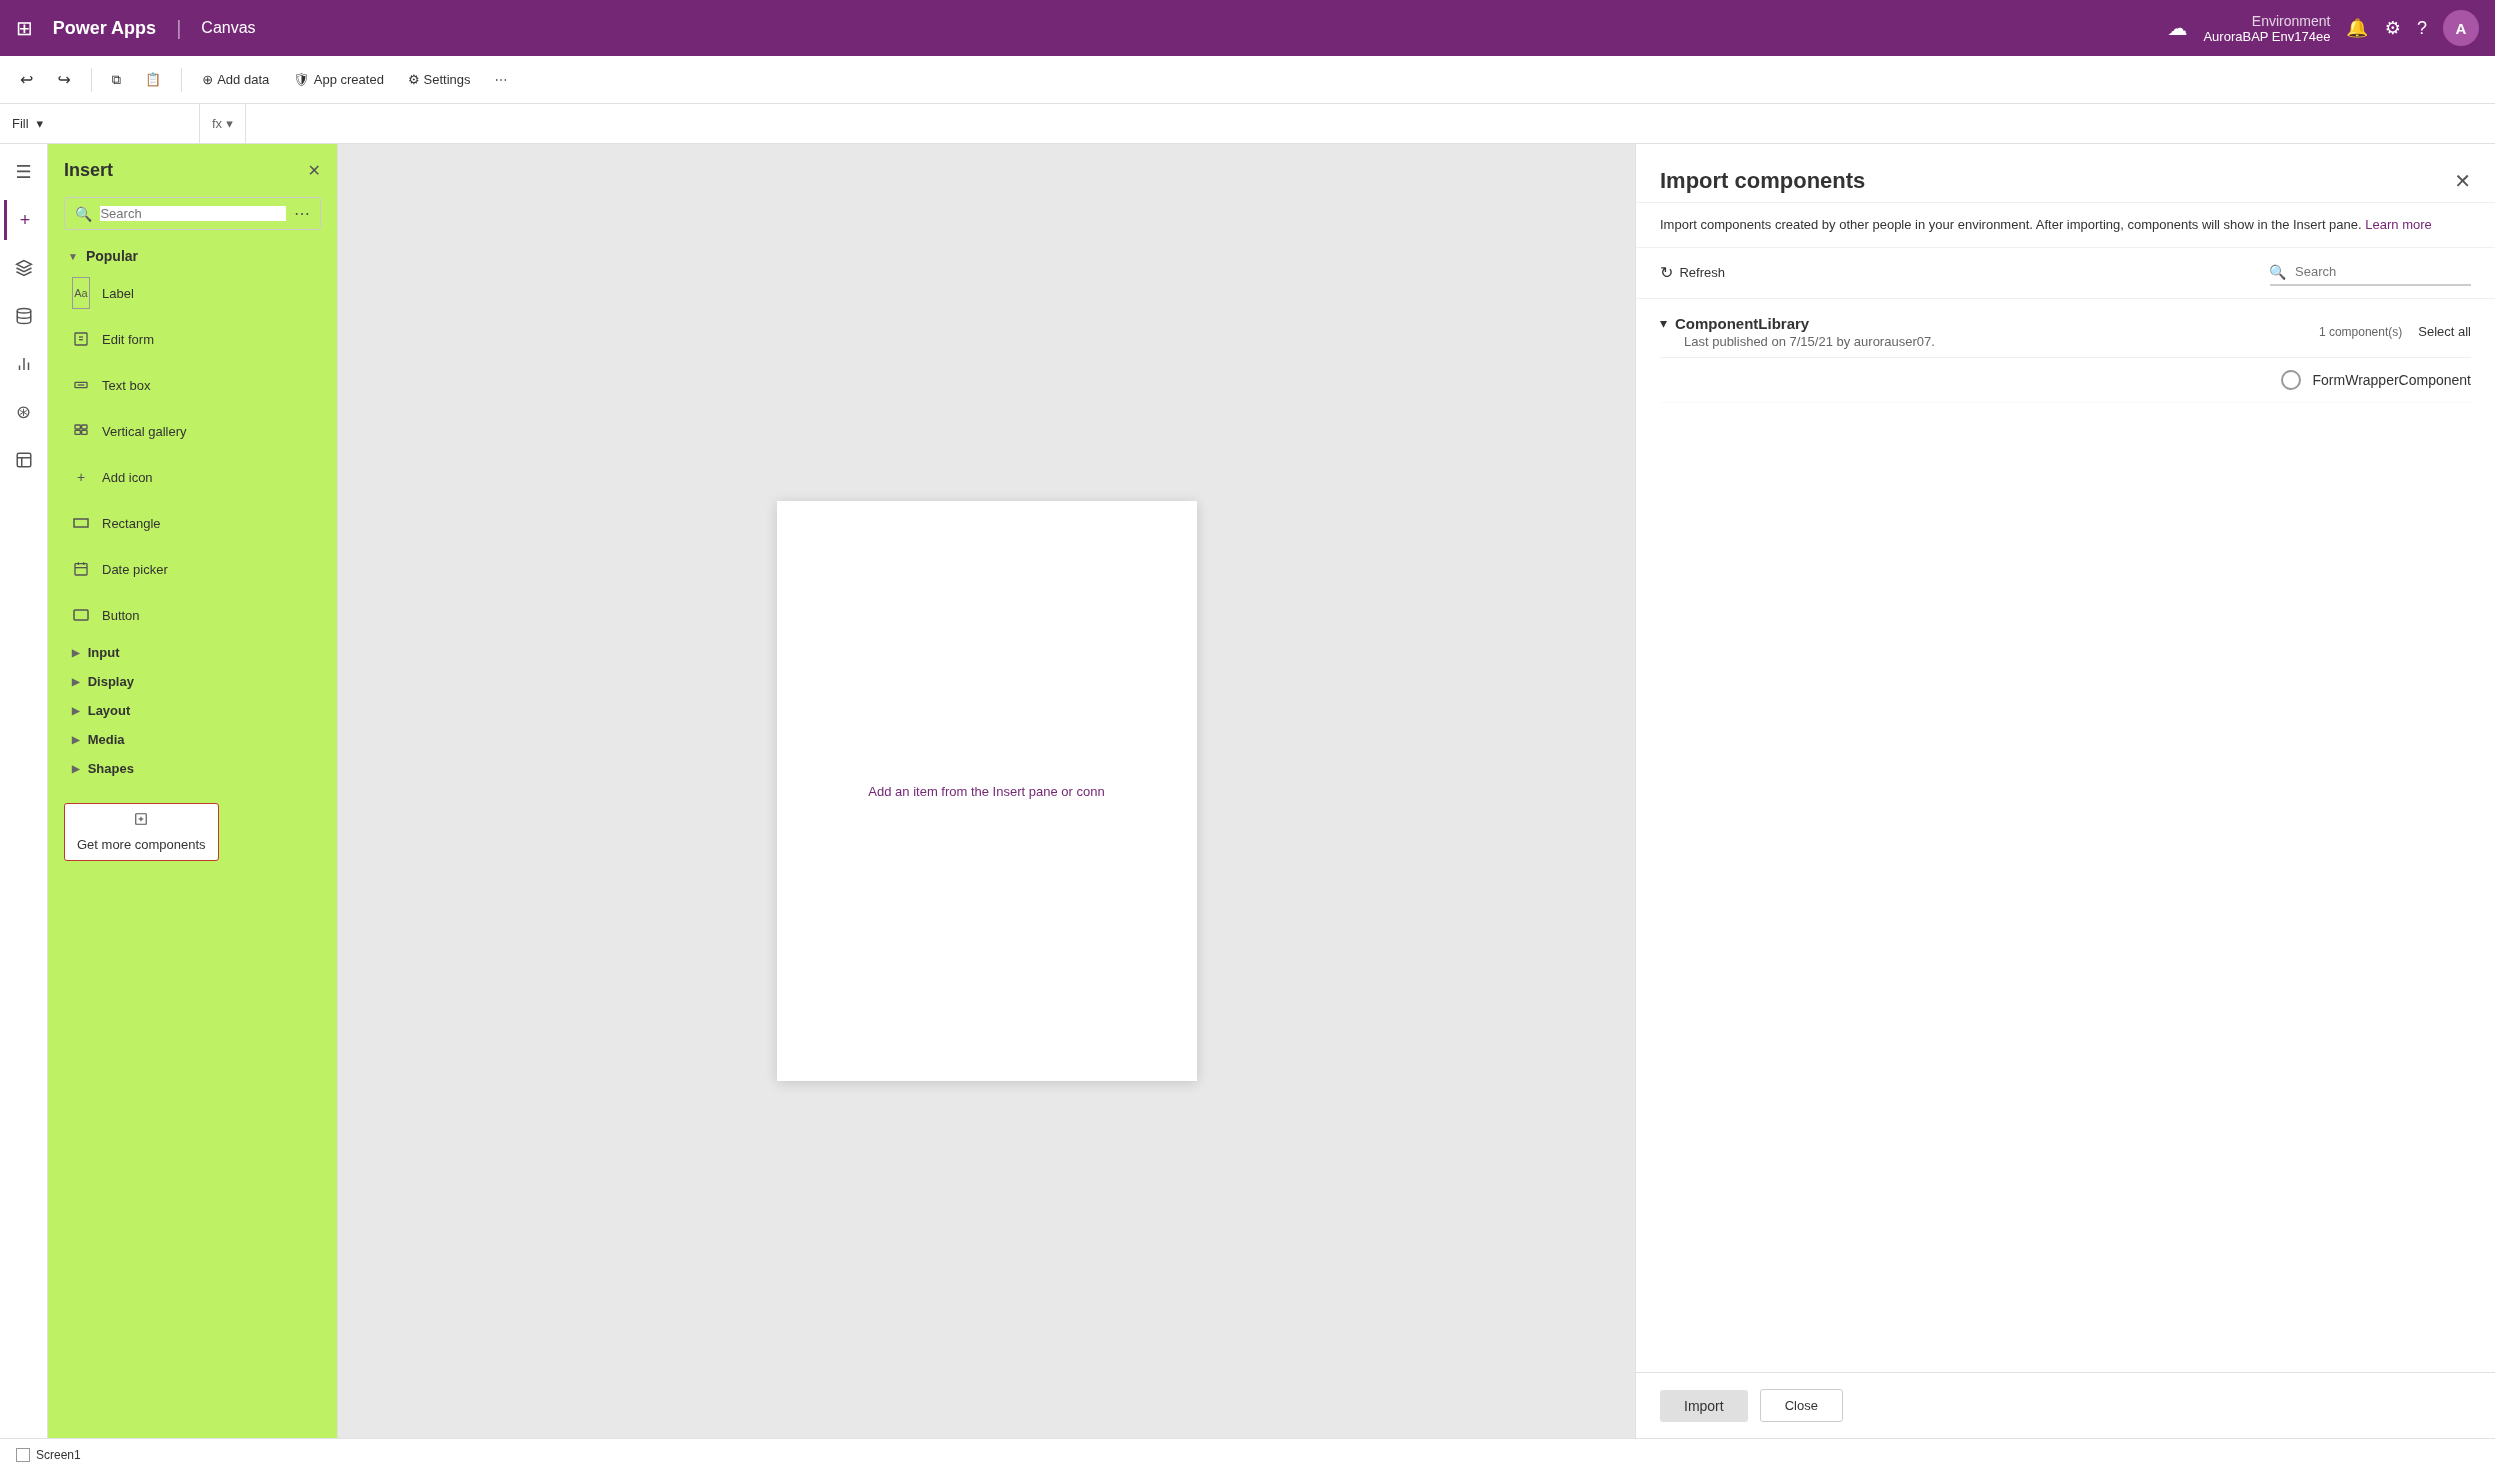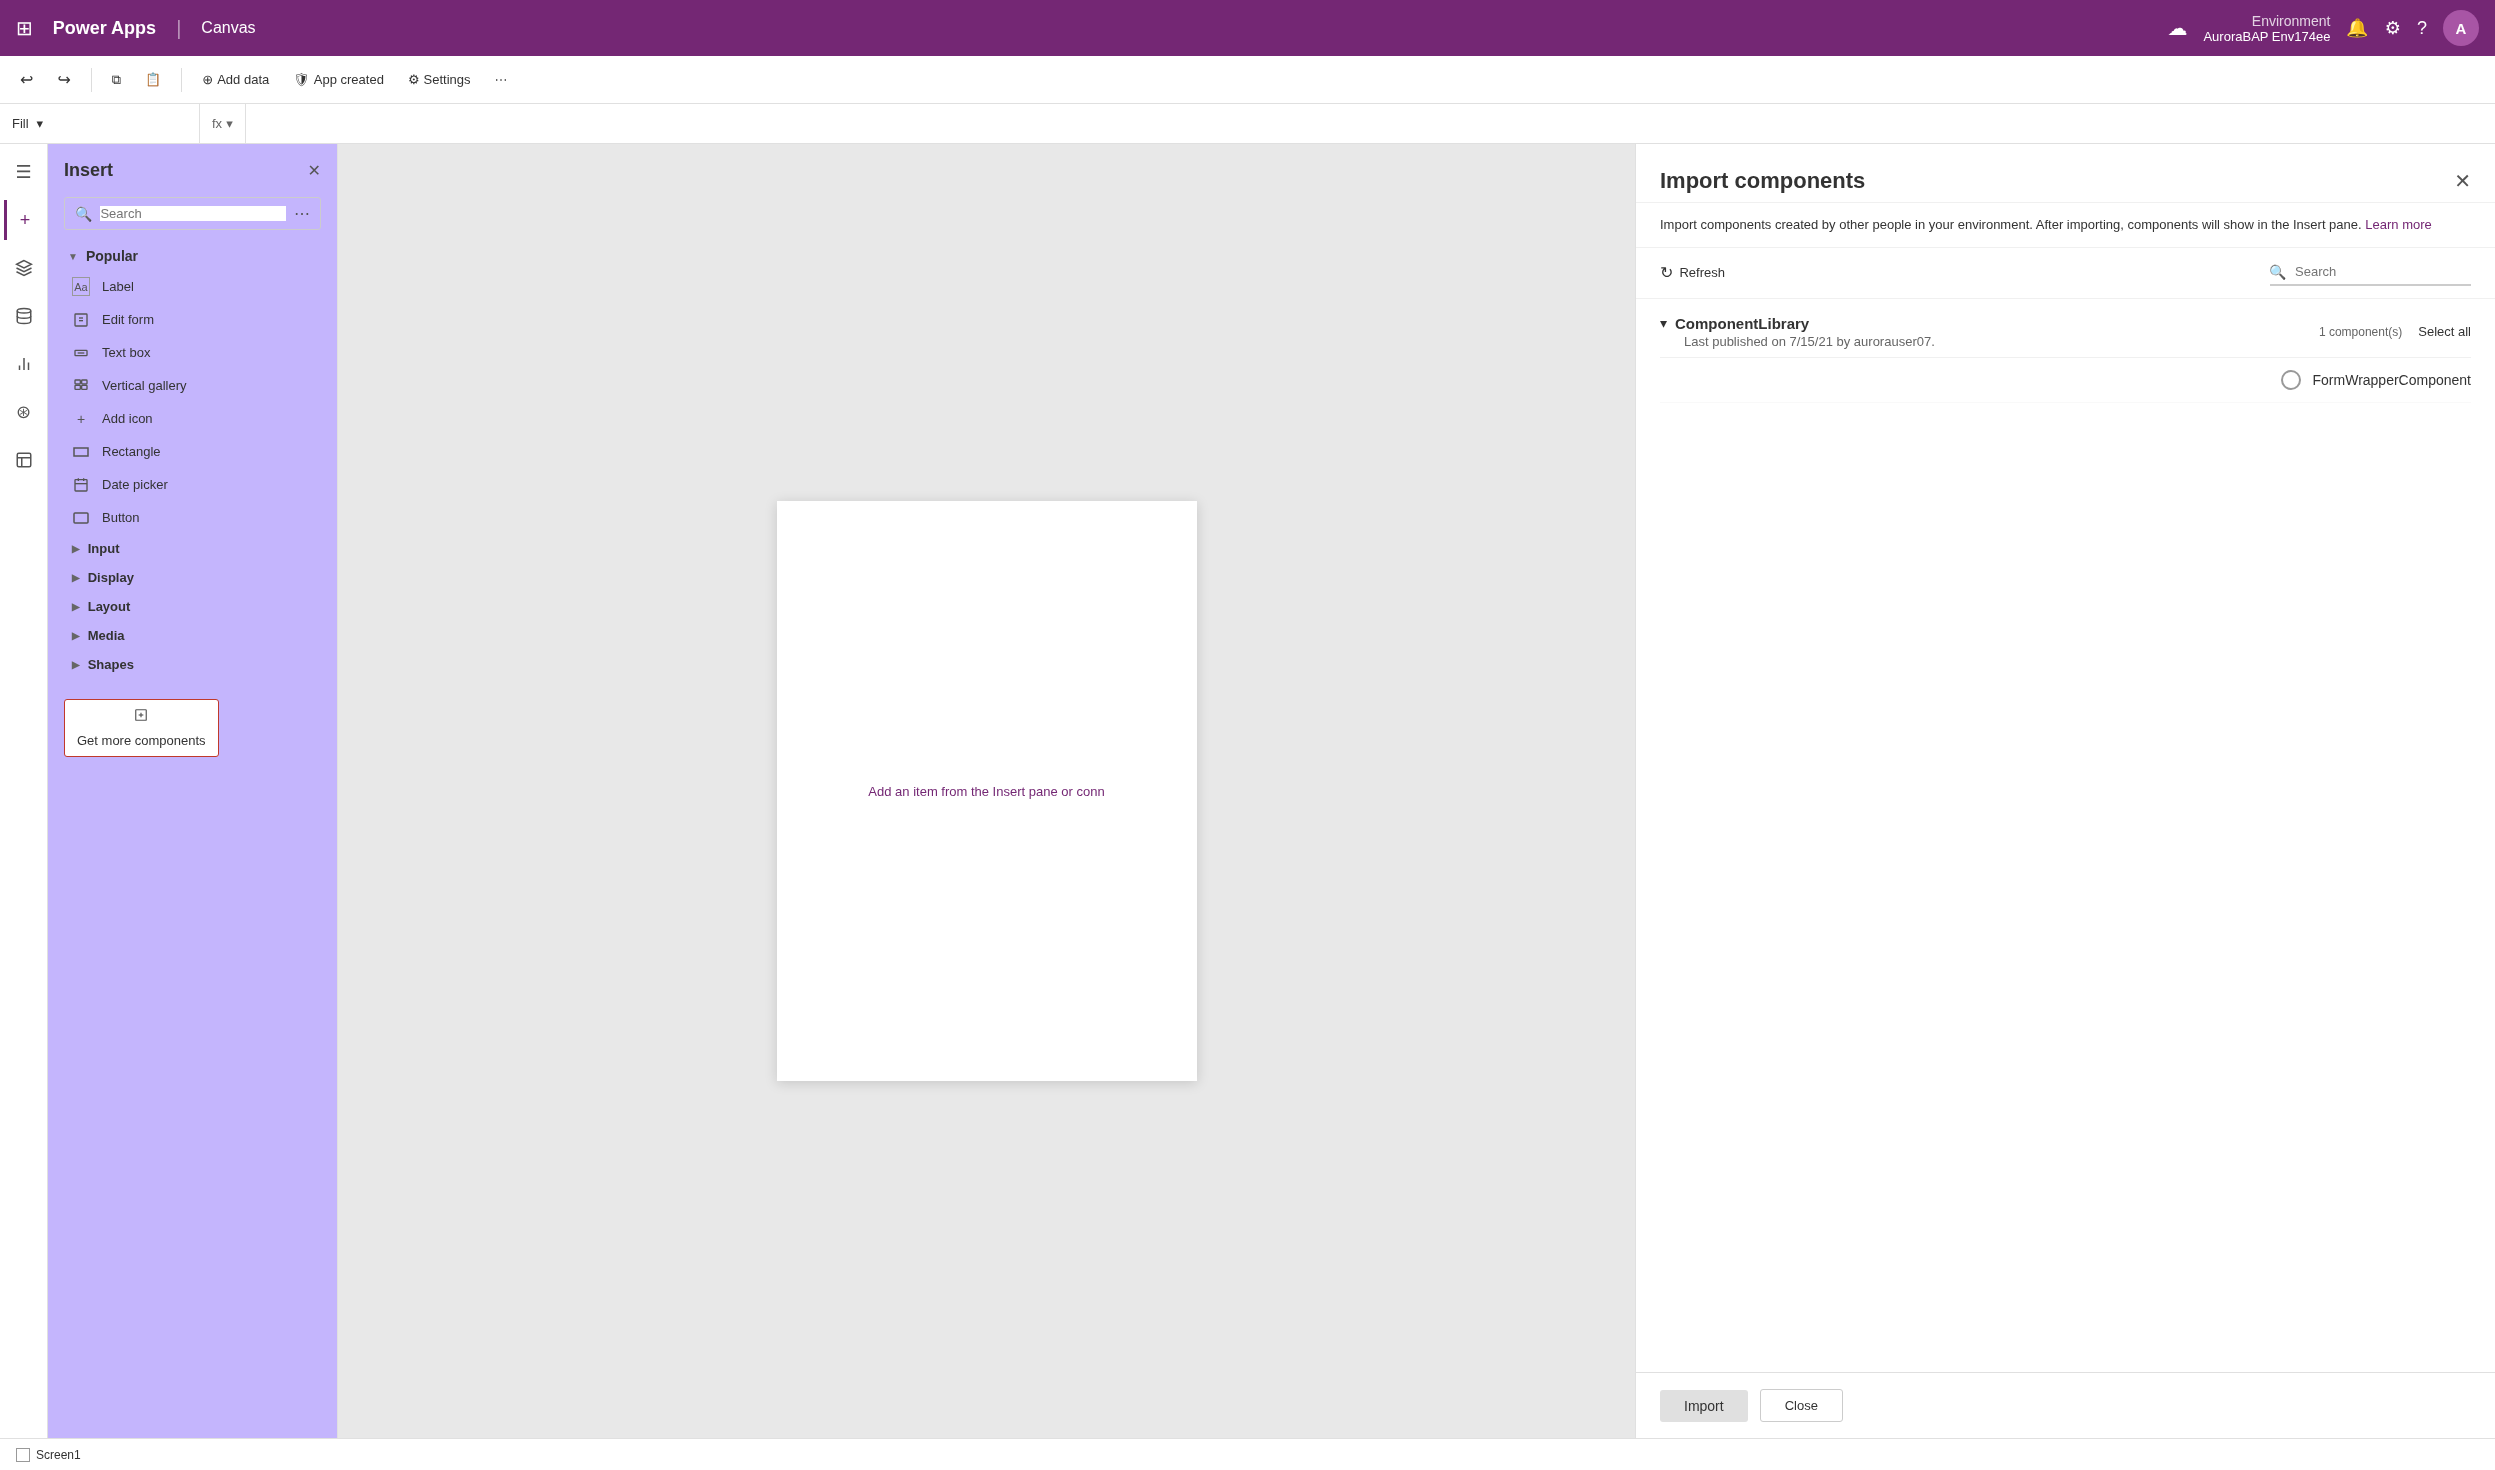--- a/index.html
+++ b/index.html
@@ -99,21 +99,21 @@
     .left-icon {
       width: 40px; height: 40px;
       display: flex; align-items: center; justify-content: center;
       color: #555; font-size: 18px; cursor: pointer; border-radius: 4px;
     }
     .left-icon.active { color: #742774; border-left: 3px solid #742774; border-radius: 0; }
 
     
     .insert-panel {
       width: 290px;
-      background: #c4b5fd;
+      background: #bef264;
       border-right: 1px solid #e0e0e0;
       display: flex;
       flex-direction: column;
       overflow-y: auto;
     }
     .insert-panel-header {
       display: flex; align-items: center; justify-content: space-between;
       padding: 16px 16px 8px;
     }
     .insert-panel-title { font-size: 18px; font-weight: 600; color: #333; }
@@ -135,21 +135,21 @@
       font-size: 14px; font-weight: 600; color: #333;
       cursor: pointer;
     }
     .insert-category .chevron { color: #666; font-size: 10px; }
     .insert-item {
       display: flex; align-items: center; gap: 12px;
       padding: 7px 24px;
       font-size: 13px; color: #333;
       cursor: pointer;
     }
-    .insert-item-icon { width: 18px; height: 19px; display: flex; align-items: center; justify-content: center; color: #555; font-size: 14px; text-align: center; }
+    .insert-item-icon { width: 18px; height: 32px; display: flex; align-items: center; justify-content: center; color: #555; font-size: 14px; text-align: center; }
 
     .insert-sub-category {
       display: flex; align-items: center; gap: 8px;
       padding: 7px 24px;
       font-size: 13px; font-weight: 600; color: #333;
       cursor: pointer;
     }
     .insert-sub-category .chevron { color: #666; font-size: 10px; }
 
     

